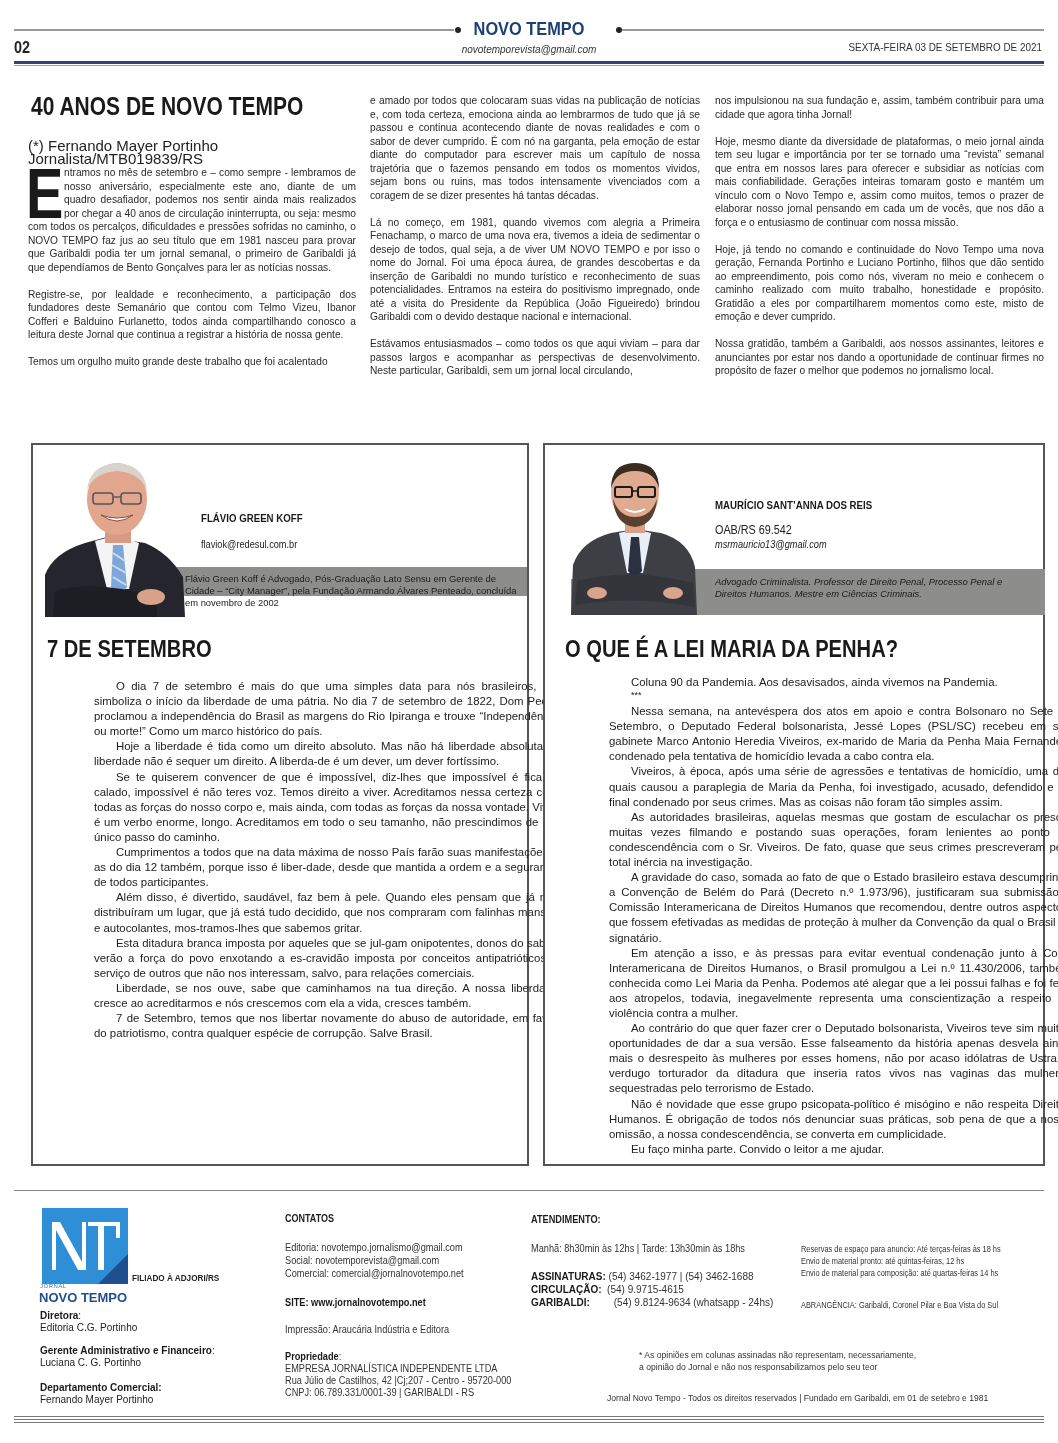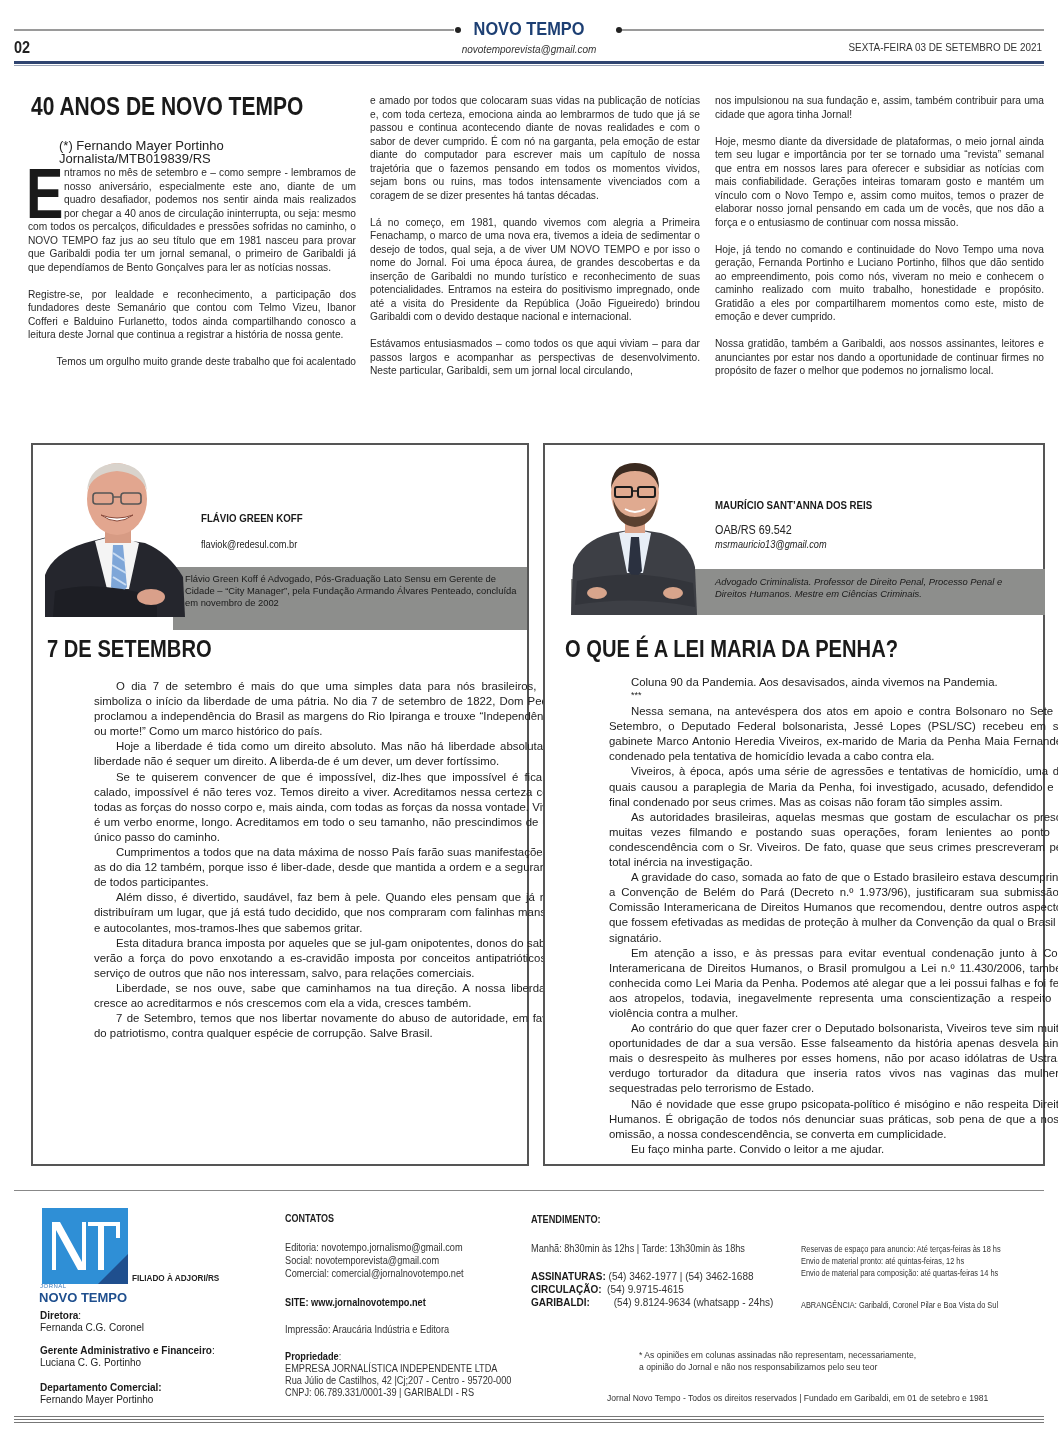--- a/index.html
+++ b/index.html
@@ -18,37 +18,37 @@
     letter-spacing: 0px; transform: scaleX(0.86); }
   .mast-email { position: absolute; top: 44px; left: 0; width: 1058px; text-align: center;
     font-style: italic; font-size: 10px; color: #333; }
   .page-num { position: absolute; top: 38px; left: 14px; font-weight: bold; font-size: 17px; color: #222; transform: scaleX(0.85); transform-origin: left; }
   .date-line { position: absolute; top: 41px; right: 16px; font-size: 11px; color: #333; transform: scaleX(0.9); transform-origin: right; }
   .mast-rule-dark { position: absolute; top: 61px; left: 14px; width: 1030px; height: 3px; background: #2f4470; }
   .mast-rule-light { position: absolute; top: 65px; left: 14px; width: 1030px; height: 1px; background: #9aa3b5; }
 
   
   .art-title { position: absolute; top: 92px; left: 31px; font-weight: bold; font-size: 25px; color: #1a1a1a; transform: scaleX(0.84); transform-origin: left; white-space: nowrap; }
-  .byline { position: absolute; top: 139px; left: 28px; font-size: 13px; line-height: 13px; color: #222; margin-left: 31px; }
+  .byline { position: absolute; top: 139px; left: 28px; font-size: 15px; line-height: 13px; color: #222; }
   .col { position: absolute; font-size: 10.2px; line-height: 13.5px; color: #2a2a2a; text-align: justify; hyphens: auto; }
   .col p { margin-bottom: 13.5px; }
   .col1 { top: 166px; left: 28px; width: 328px; }
   .col2 { top: 94px; left: 370px; width: 330px; }
   .col3 { top: 94px; left: 715px; width: 329px; }
   .dropcap { float: left; font-family: "Liberation Sans", sans-serif; font-weight: bold; font-size: 70px; line-height: 56px; height: 54px; margin: 0 4px 0 -2px; color: #1a1a1a; transform: scaleX(0.8); transform-origin: left; width: 34px; }
 
   
   .box { position: absolute; border: 2px solid #555; background: #fff; }
   .box.left { top: 443px; left: 31px; width: 498px; height: 723px; }
   .box.right { top: 443px; left: 543px; width: 502px; height: 723px; }
   .photo { position: absolute; }
   .box.left .photo { top: 12px; left: 12px; width: 140px; height: 160px; }
   .box.right .photo { top: 10px; left: 26px; width: 128px; height: 160px; }
   .gray-band { position: absolute; background: #8d8e8c; color: #1a1a1a; font-size: 9.4px; line-height: 12px; }
-  .box.left .gray-band { top: 122px; left: 140px; width: 354px; height: 63px; padding: 6px 10px 0 12px; }
+  .box.left .gray-band { top: 122px; left: 140px; width: 354px; height: 29px; padding: 6px 10px 0 12px; }
   .box.right .gray-band { top: 124px; left: 150px; width: 350px; height: 46px; padding: 7px 10px 0 20px; font-style: italic; }
   .author-name { position: absolute; font-weight: bold; font-size: 11px; color: #1a1a1a; transform: scaleX(0.88); transform-origin: left; white-space: nowrap; }
   .box.left .author-name { top: 67px; left: 168px; }
   .box.right .author-name { top: 54px; left: 170px; }
   .author-email { position: absolute; font-size: 10px; color: #222; transform: scaleX(0.92); transform-origin: left; white-space: nowrap; }
   .box.left .author-email { top: 94px; left: 168px; }
   .box.right .author-email { top: 94px; left: 170px; font-style: italic; }
   .author-oab { position: absolute; top: 78px; left: 170px; font-size: 12px; color: #222; transform: scaleX(0.9); transform-origin: left; }
   .col-title { position: absolute; top: 190px; font-weight: bold; font-size: 24px; color: #1a1a1a; transform: scaleX(0.84); transform-origin: left; white-space: nowrap; }
   .box.left .col-title { left: 14px; }
@@ -97,21 +97,21 @@
 
 <div class="art-title">40 ANOS DE NOVO TEMPO</div>
 <div class="byline">
   <div>(*) Fernando Mayer Portinho</div>
   <div>Jornalista/MTB019839/RS</div>
 </div>
 
 <div class="col col1">
   <p><span class="dropcap">E</span><span>ntramos no mês de setembro e – como sempre -  lembramos de nosso aniversário, especialmente este ano, diante de um quadro desafiador, podemos nos sentir ainda mais realizados por chegar a 40 anos de circulação ininterrupta, ou seja: mesmo com todos os percalços, dificuldades e pressões sofridas no caminho, o NOVO TEMPO faz jus ao seu título que em 1981 nasceu para provar que Garibaldi podia ter um jornal semanal, o primeiro de Garibaldi já que dependíamos de Bento Gonçalves para ler as notícias nossas.</span></p>
   <p>Registre-se, por lealdade e reconhecimento, a participação dos fundadores deste Semanário que contou com Telmo Vizeu, Ibanor Cofferi e Balduino Furlanetto, todos ainda compartilhando conosco a leitura deste Jornal que continua a registrar a história de nossa gente.</p>
-  <p style="text-align:right">Temos um orgulho muito grande deste trabalho que foi acalentado</p>
+  <p style="text-align:left">Temos um orgulho muito grande deste trabalho que foi acalentado</p>
 </div>
 
 <div class="col col2">
   <p>e amado por todos que colocaram suas vidas na publicação de notícias e, com toda certeza, emociona ainda ao lembrarmos de tudo que já se passou e continua acontecendo diante de novas realidades e com o sabor de dever cumprido. É com nó na garganta, pela emoção de estar diante do computador para escrever mais um capítulo de nossa trajetória que o fazemos pensando em todos os momentos vividos, sejam bons ou ruins, mas todos intensamente vivenciados com a coragem de se dizer presentes há tantas décadas.</p>
   <p>Lá no começo, em 1981, quando vivemos com alegria a Primeira Fenachamp, o marco de uma nova era, tivemos a ideia de sedimentar o desejo de todos, qual seja, a de viver UM NOVO TEMPO e por isso o nome do Jornal. Foi uma época áurea, de grandes descobertas e da inserção de Garibaldi no mundo turístico e reconhecimento de suas potencialidades. Entramos na esteira do positivismo impregnado, onde até a visita do Presidente da República (João Figueiredo) brindou Garibaldi com o devido destaque nacional e internacional.</p>
   <p>Estávamos entusiasmados – como todos os que aqui viviam – para dar passos largos e acompanhar as perspectivas de desenvolvimento. Neste particular, Garibaldi, sem um jornal local circulando,</p>
 </div>
 
 <div class="col col3">
   <p>nos impulsionou na sua fundação e, assim, também contribuir para uma cidade que agora tinha Jornal!</p>
@@ -215,21 +215,21 @@
     <path d="M46 14 L78 14 L78 30 L74 30 L74 18 L62 18 L62 62 L56 62 L56 18 L46 18 Z" fill="#ffffff"></path>
   </svg>
   <div class="corner"></div>
 </div>
 <div class="logo-jornal">JORNAL</div>
 <div class="logo-name">NOVO TEMPO</div>
 <div class="filiado">FILIADO À ADJORI/RS</div>
 
 <div class="staff" style="top:1310px">
   <div><span class="role">Diretora</span>:</div>
-  <div>Fernanda C.G. Coronel</div>
+  <div>Editoria C.G. Portinho</div>
 </div>
 <div class="staff" style="top:1345px">
   <div><span class="role">Gerente Administrativo e Financeiro</span>:</div>
   <div>Luciana C. G. Portinho</div>
 </div>
 <div class="staff" style="top:1382px">
   <div class="role">Departamento Comercial:</div>
   <div>Fernando Mayer Portinho</div>
 </div>
 

